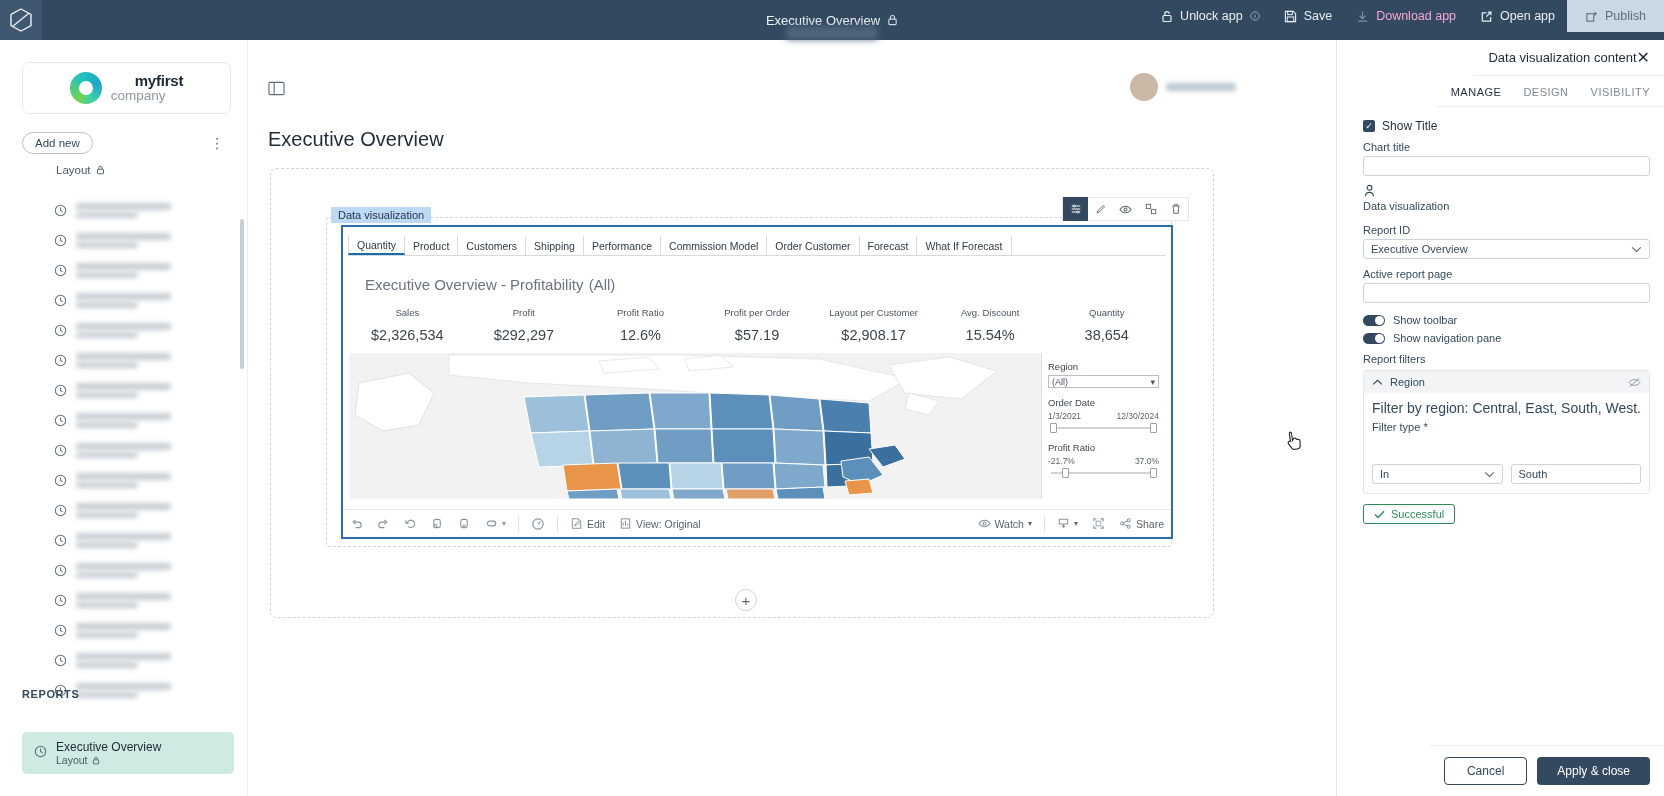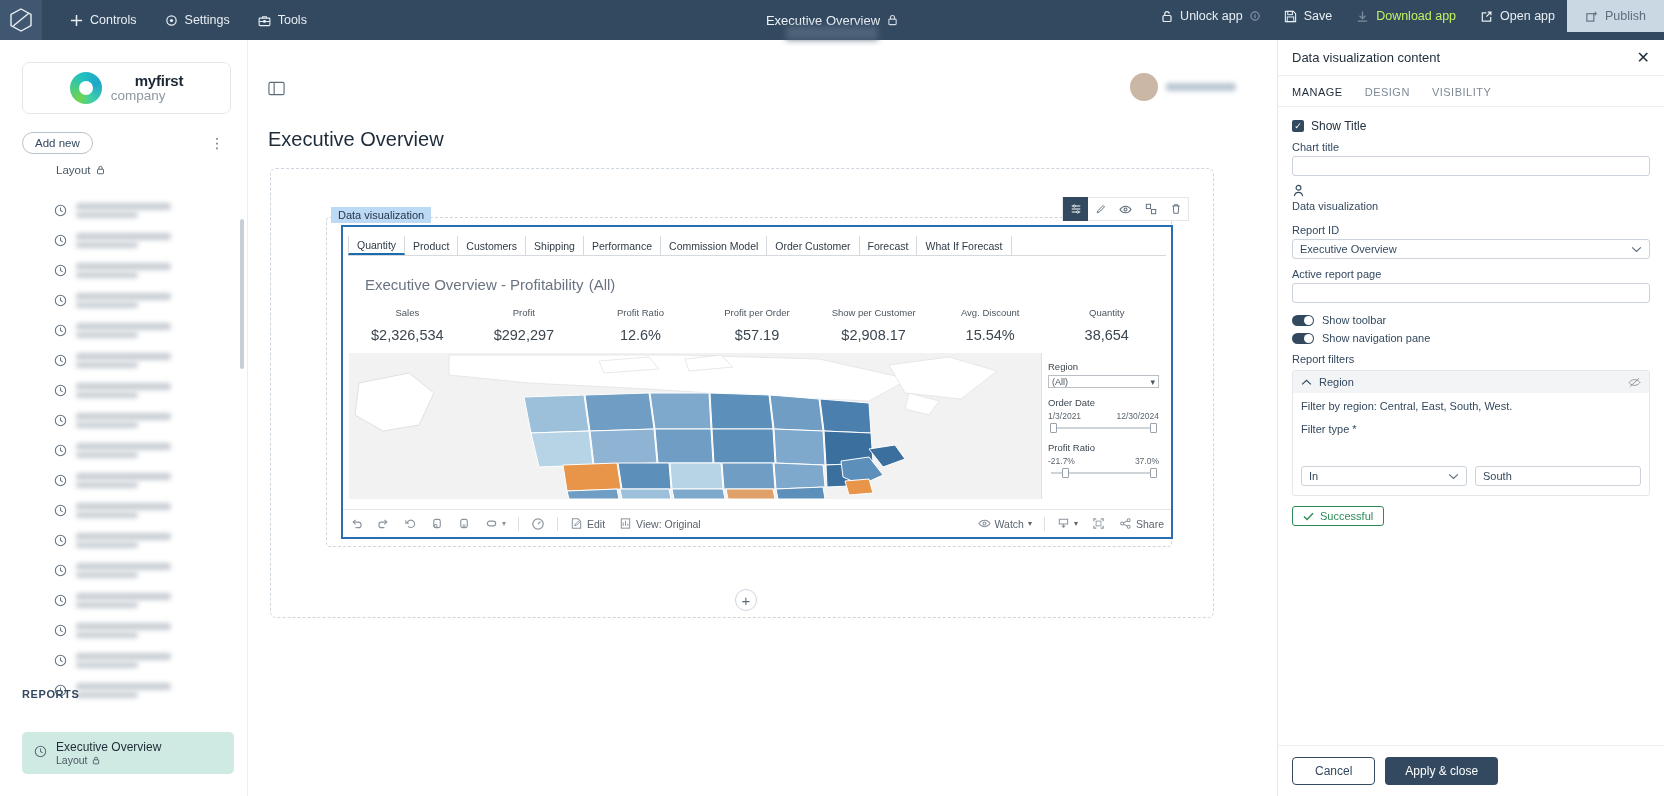--- a/index.html
+++ b/index.html
@@ -17,21 +17,21 @@
   }
   .logo-box {
     width:42px; height:40px; background:#3f5770; display:flex;
     align-items:center; justify-content:center;
   }
   .topbar-left { display:flex; align-items:center; gap:4px; margin-left:16px; }
   .tb-item {
     display:flex; align-items:center; gap:7px; color:#e8eef4;
     font-size:12.5px; padding:7px 12px; cursor:pointer; white-space:nowrap;
   }
-  .tb-item.disabled { color:#bef264; }
+  .tb-item.disabled { color:#f9a8d4; }
   .topbar-center {
     position:absolute; left:0; right:0; top:0; height:40px;
     display:flex; align-items:center; justify-content:center;
     pointer-events:none;
   }
   .topbar-title {
     color:#eef3f8; font-size:13px; display:flex; align-items:center; gap:7px;
   }
   .topbar-right {
     position:absolute; right:0; top:0; height:32px; display:flex; align-items:stretch;
@@ -169,22 +169,22 @@
     background:#fff; border-radius:1px;}
   .f-gap { height:9px; }
   .toolbar {
     position:absolute; left:0; right:0; bottom:0; height:28px; border-top:1px solid #e3e6e9;
     display:flex; align-items:center; font-size:10.5px; color:#5a646e; background:#fff;
   }
   .tbtn { display:flex; align-items:center; gap:4px; padding:0 7px; cursor:pointer; height:28px;}
   .tsep { width:1px; height:14px; background:#dcdfe3; margin:0 5px;}
   
   .rpanel {
-    position:absolute; right:0; top:40px; width:387px; height:756px; background:#fff;
-    border-left:1px solid #e3e7eb; z-index:40; display:flex; flex-direction:column;
+    position:absolute; right:0; top:40px; width:328px; height:756px; background:#fff;
+    border-left:1px solid #e3e7eb; z-index:40; display:flex; flex-direction:column;align-items:flex-end;
   }
   .rp-head { height:36px; display:flex; align-items:center; justify-content:space-between;
     padding:0 14px; border-bottom:1px solid #eceff2;}
   .rp-head h1 { font-size:13px; font-weight:normal; color:#1e2b38;}
   .rp-x { font-size:16px; color:#1e2b38; cursor:pointer; line-height:1;}
   .rp-tabs { display:flex; gap:22px; padding:10px 14px 8px 14px; border-bottom:1px solid #eceff2;}
   .rp-tab { font-size:11px; letter-spacing:.5px; color:#7d8995; cursor:pointer;}
   .rp-tab.sel { color:#1e2b38; }
   .rp-body { flex:1; overflow:hidden; padding:12px 14px 0 14px;}
   .chk-row { display:flex; align-items:center; gap:7px; margin-bottom:8px;}
@@ -199,21 +199,21 @@
   .tog-row { display:flex; align-items:center; gap:8px; margin-bottom:6px;}
   .tog { width:22px; height:11px; border-radius:6px; background:#33495f; position:relative; cursor:pointer;}
   .tog i { position:absolute; right:1px; top:1px; width:9px; height:9px; border-radius:50%; background:#fff;}
   .tog-lbl { font-size:11px; color:#33495f;}
   .rf-title { font-size:11px; color:#33495f; margin:9px 0 5px 0;}
   .rf-card { border:1px solid #e3e7eb; border-radius:3px; }
   .rf-hd { background:#f2f4f6; height:22px; display:flex; align-items:center;
     justify-content:space-between; padding:0 8px; }
   .rf-hd-l { display:flex; align-items:center; gap:7px; font-size:11px; color:#33495f;}
   .rf-bd { padding:7px 8px 9px 8px;}
-  .rf-desc { font-size:11px; color:#33495f; margin-bottom:11px;}
+  .rf-desc { font-size:14px; color:#33495f; margin-bottom:5px;}
   .rf-sel { width:100%; height:20px; border:1px solid #ccd3da; border-radius:3px;
     font-size:11px; color:#33495f; padding:0 7px; display:flex; align-items:center;
     justify-content:space-between; background:#fff;}
   .rf-2col { display:flex; gap:8px; margin-top:7px;}
   .rf-2col > div { flex:1;margin-top:24px; }
   .badge-ok { display:inline-flex; align-items:center; gap:6px; border:1px solid #2e8b57;
     border-radius:3px; padding:3px 10px; color:#2e8b57; font-size:11px; margin-top:10px;}
   .rp-foot { border-top:1px solid #eceff2; padding:11px 14px; display:flex; gap:10px;}
   .btn-cancel { border:1px solid #33495f; border-radius:4px; background:#fff; color:#33495f;
     font-size:12px; padding:6px 22px; cursor:pointer;}
@@ -231,42 +231,20 @@
 <body>
 
 <div class="topbar">
   <div class="logo-box">
     <svg width="22" height="24" viewBox="0 0 22 24">
       <polygon points="11,1 21,6.5 21,17.5 11,23 1,17.5 1,6.5" fill="none" stroke="#e9eef3" stroke-width="1.4"></polygon>
       <path d="M3.2 18 L18.8 5.2" stroke="#e9eef3" stroke-width="1.4" fill="none"></path>
     </svg>
   </div>
 
-  <div class="topbar-left">
-    <div class="tb-item">
-      <svg width="13" height="13" viewBox="0 0 14 14">
-        <path d="M7 1v12M1 7h12" stroke="#e8eef4" stroke-width="1.6" fill="none"></path>
-        </svg>
-      <span>Controls</span>
-    </div>
-    <div class="tb-item">
-      <svg width="13" height="13" viewBox="0 0 14 14">
-        <circle cx="7" cy="7" r="5" fill="none" stroke="#e8eef4" stroke-width="1.3"></circle>
-        <circle cx="7" cy="7" r="1.7" fill="#e8eef4"></circle>
-        </svg>
-      <span>Settings</span>
-    </div>
-    <div class="tb-item">
-      <svg width="13" height="13" viewBox="0 0 14 14">
-        <rect x="1.2" y="4.5" width="11.6" height="8" rx="1" fill="none" stroke="#e8eef4" stroke-width="1.2"></rect>
-        <path d="M5 4.5V3h4v1.5M1.2 8h11.6M6.3 7h1.4v2H6.3z" fill="none" stroke="#e8eef4" stroke-width="1.1"></path>
-        </svg>
-      <span>Tools</span>
-    </div>
-  </div>
 
   <div class="topbar-center">
     <div class="topbar-title">
       <span>Executive Overview</span>
       <svg width="11" height="12" viewBox="0 0 12 13">
         <rect x="2" y="5.5" width="8" height="6" rx="1" fill="none" stroke="#cfdae5" stroke-width="1.2"></rect>
         <path d="M3.8 5.5V3.8a2.2 2.2 0 0 1 4.4 0v1.7" fill="none" stroke="#cfdae5" stroke-width="1.2"></path>
         </svg>
     </div>
   </div>
@@ -656,21 +634,21 @@
             </div>
             <div class="kpi">
               <div class="lbl">Profit Ratio</div>
               <div class="val">12.6%</div>
             </div>
             <div class="kpi">
               <div class="lbl">Profit per Order</div>
               <div class="val">$57.19</div>
             </div>
             <div class="kpi">
-              <div class="lbl">Show per Customer</div>
+              <div class="lbl">Layout per Customer</div>
               <div class="val">$2,908.17</div>
             </div>
             <div class="kpi">
               <div class="lbl">Avg. Discount</div>
               <div class="val">15.54%</div>
             </div>
             <div class="kpi">
               <div class="lbl">Quantity</div>
               <div class="val">38,654</div>
             </div>

